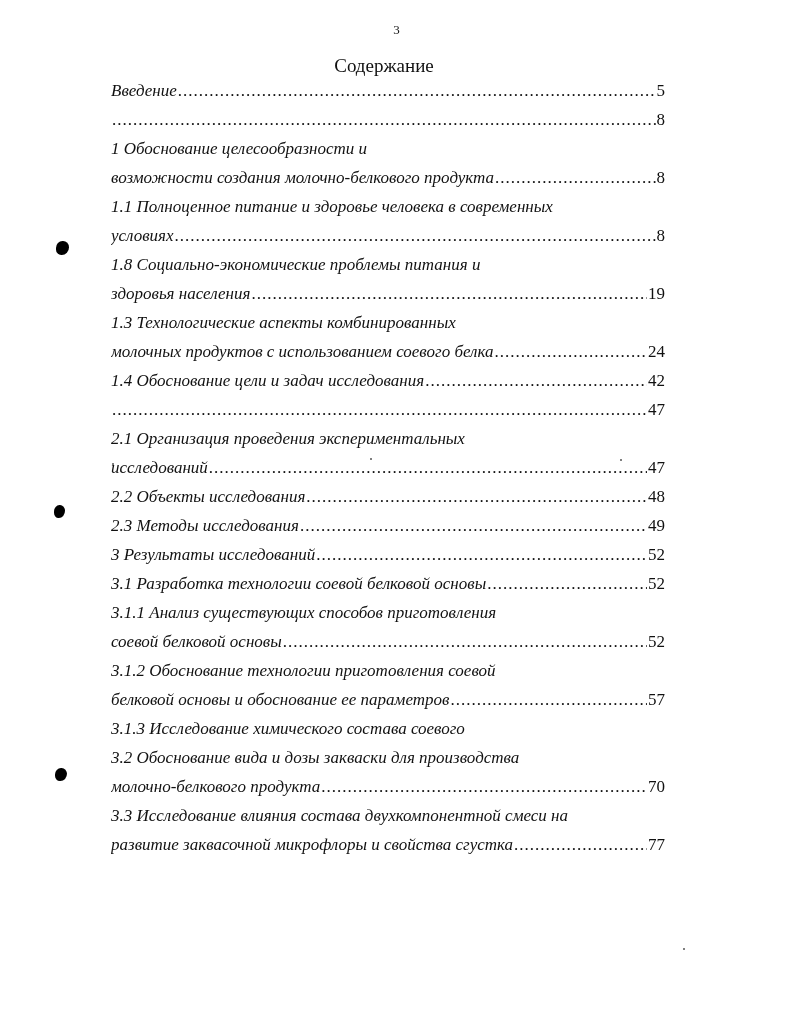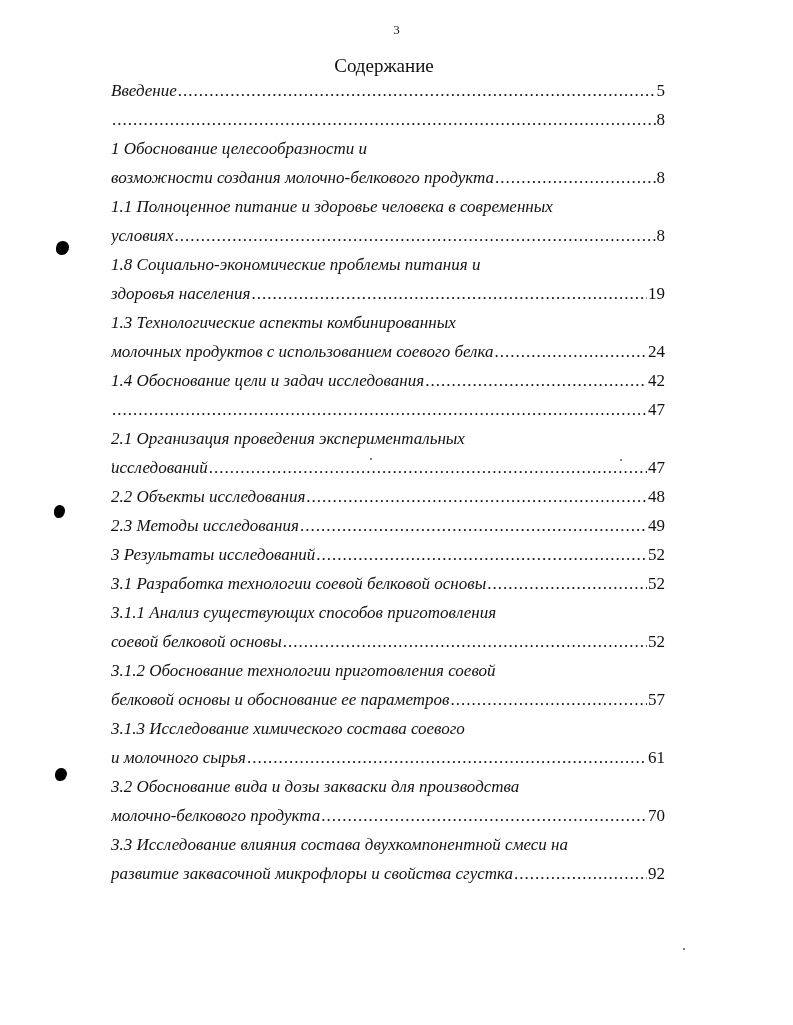--- a/index.html
+++ b/index.html
@@ -164,44 +164,39 @@
       <div class="line">
         <span class="text">белковой основы и обоснование ее параметров</span>
         <span class="leader"></span>
         <span class="page">57</span>
       </div>
     </div>
     <div>
       <div class="line">
         <span class="text">3.1.3 Исследование химического состава соевого</span>
       </div>
-      <div class="line">
-        <span class="text">и молочного сырья</span>
-        <span class="leader"></span>
-        <span class="page">61</span>
-      </div>
     </div>
     <div>
       <div class="line">
         <span class="text">3.2 Обоснование вида и дозы закваски для производства</span>
       </div>
       <div class="line">
         <span class="text">молочно-белкового продукта</span>
         <span class="leader"></span>
         <span class="page">70</span>
       </div>
     </div>
     <div>
       <div class="line">
         <span class="text">3.3 Исследование влияния состава двухкомпонентной смеси на</span>
       </div>
       <div class="line">
         <span class="text">развитие заквасочной микрофлоры и свойства сгустка</span>
         <span class="leader"></span>
-        <span class="page">92</span>
+        <span class="page">77</span>
       </div>
     </div>
   </div>
 
 <div class="blot" style="left:56px; top:241px; width:13px; height:14px;"></div>
 <div class="blot" style="left:54px; top:505px; width:11px; height:13px;"></div>
 <div class="blot" style="left:55px; top:768px; width:12px; height:13px;"></div>
 <div class="speck" style="left:112px; top:463px;"></div>
 <div class="speck" style="left:370px; top:458px;"></div>
 <div class="speck" style="left:620px; top:459px;"></div>

